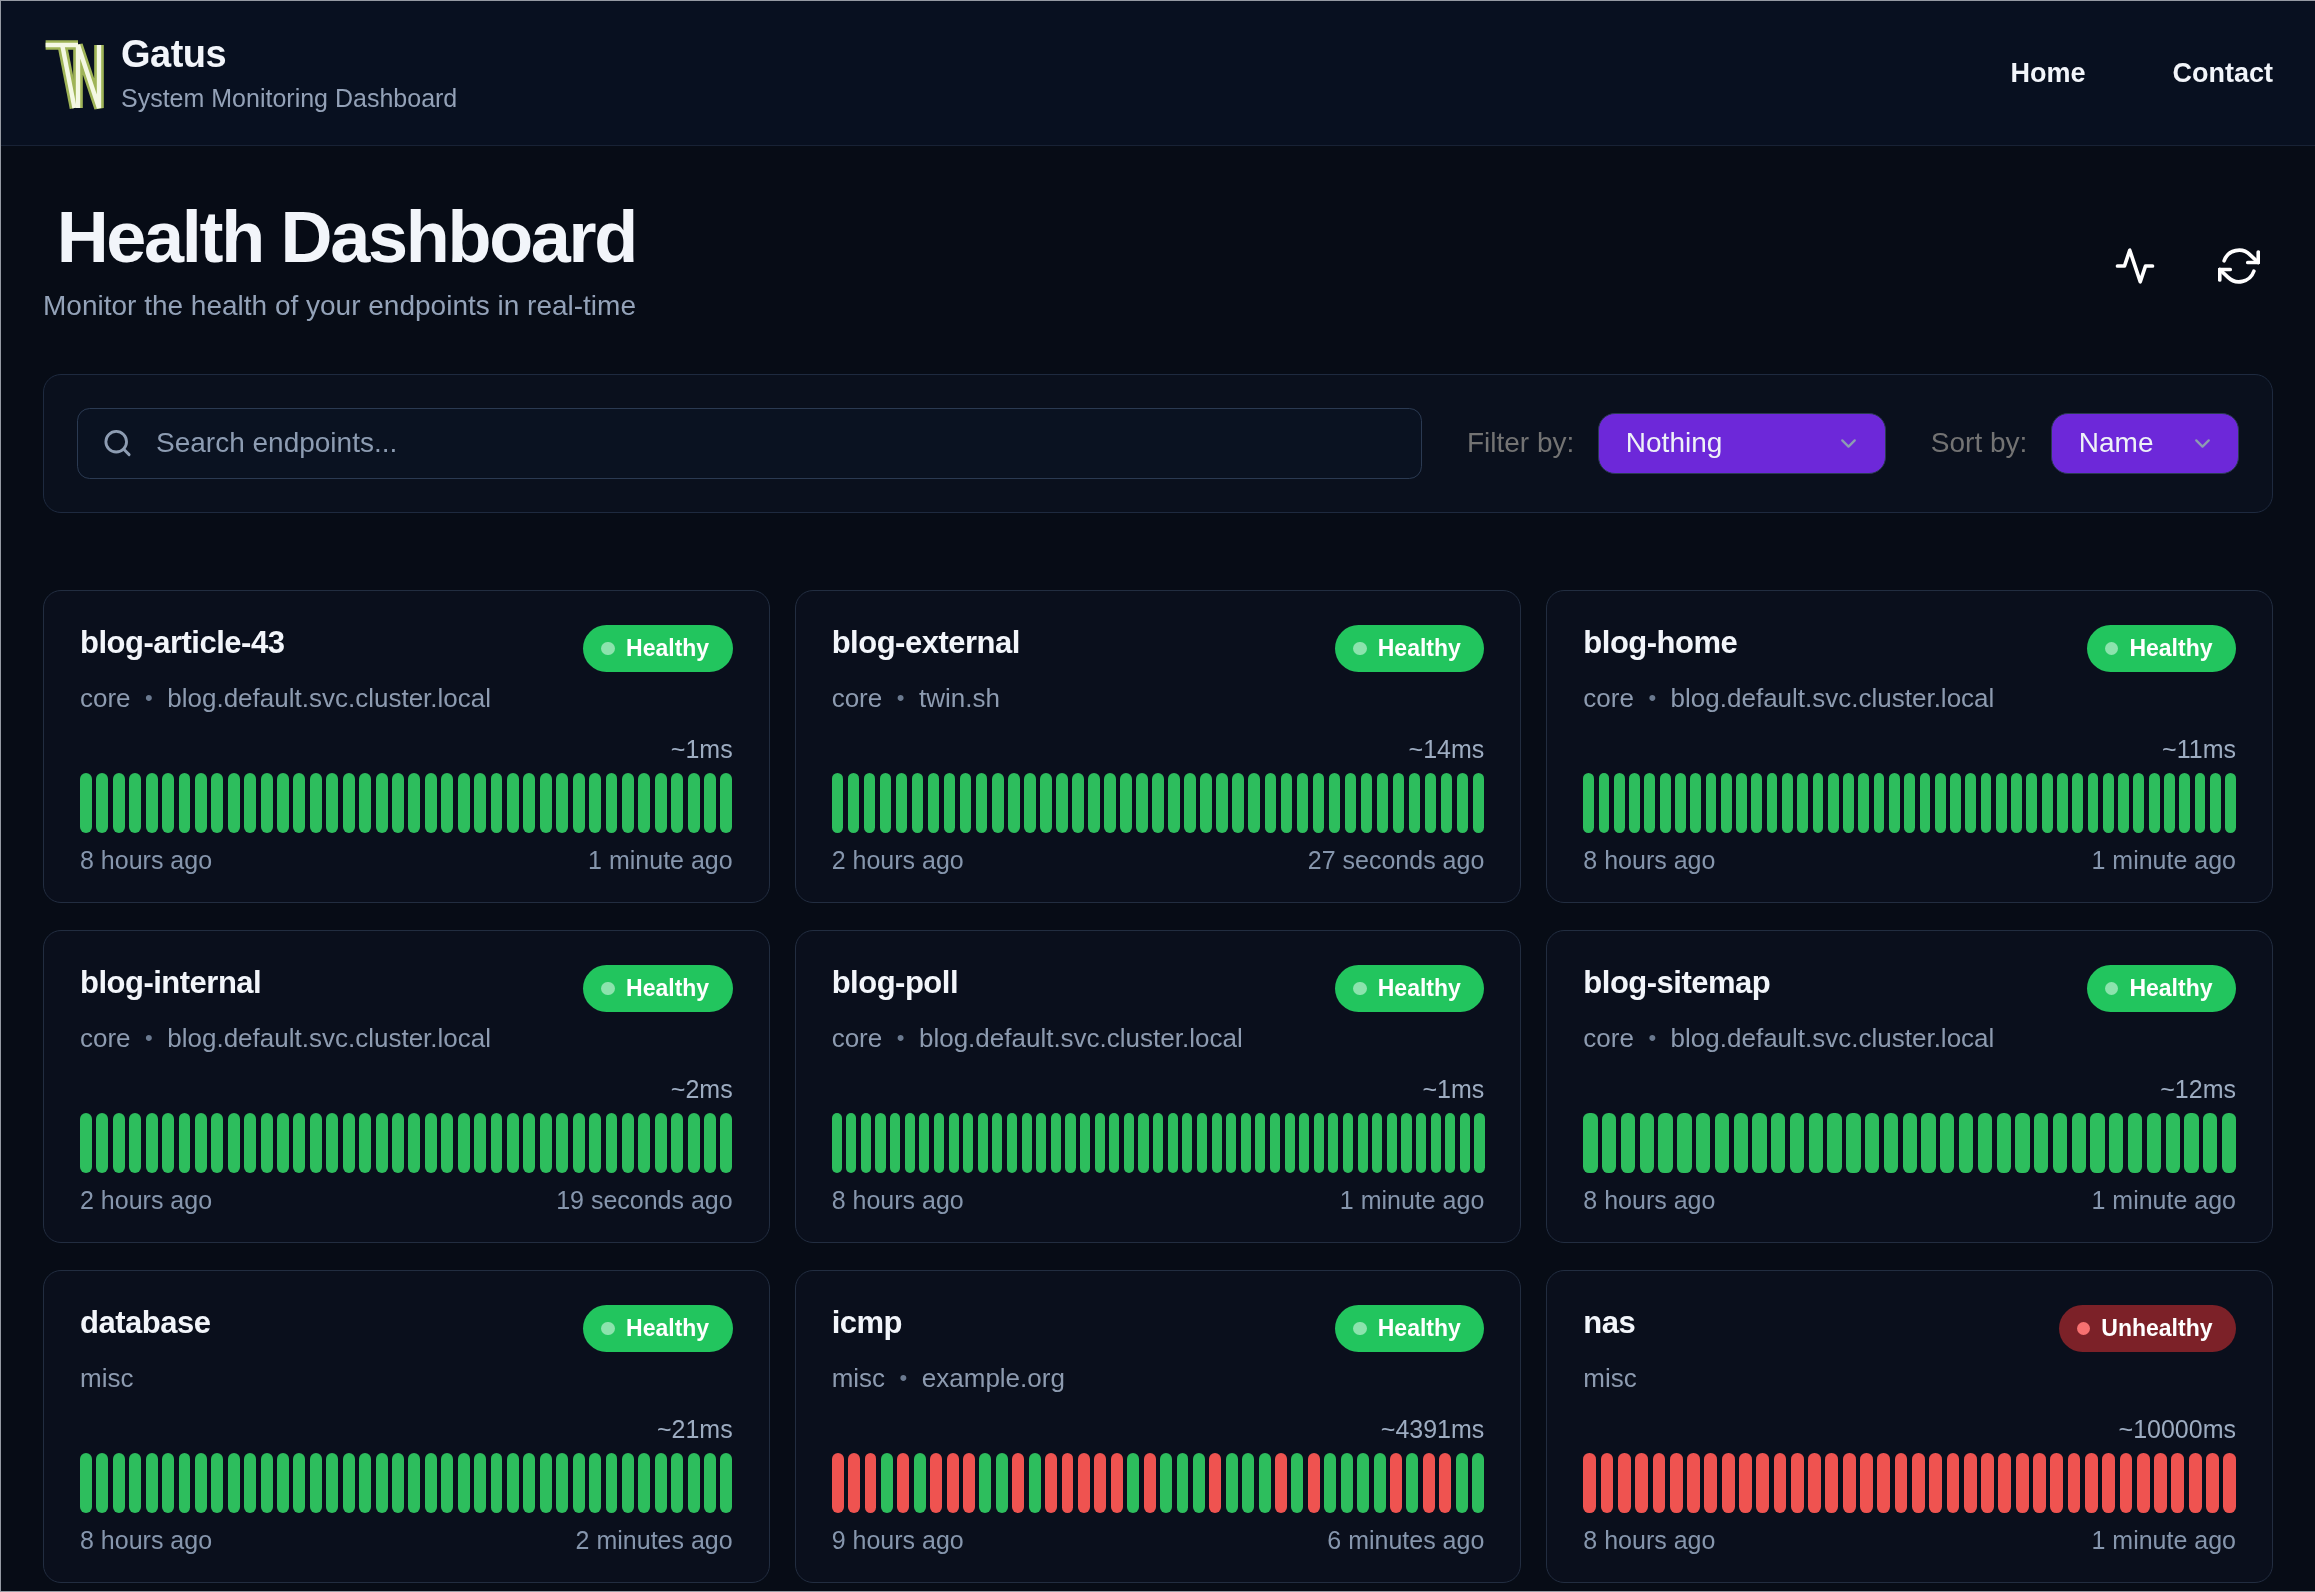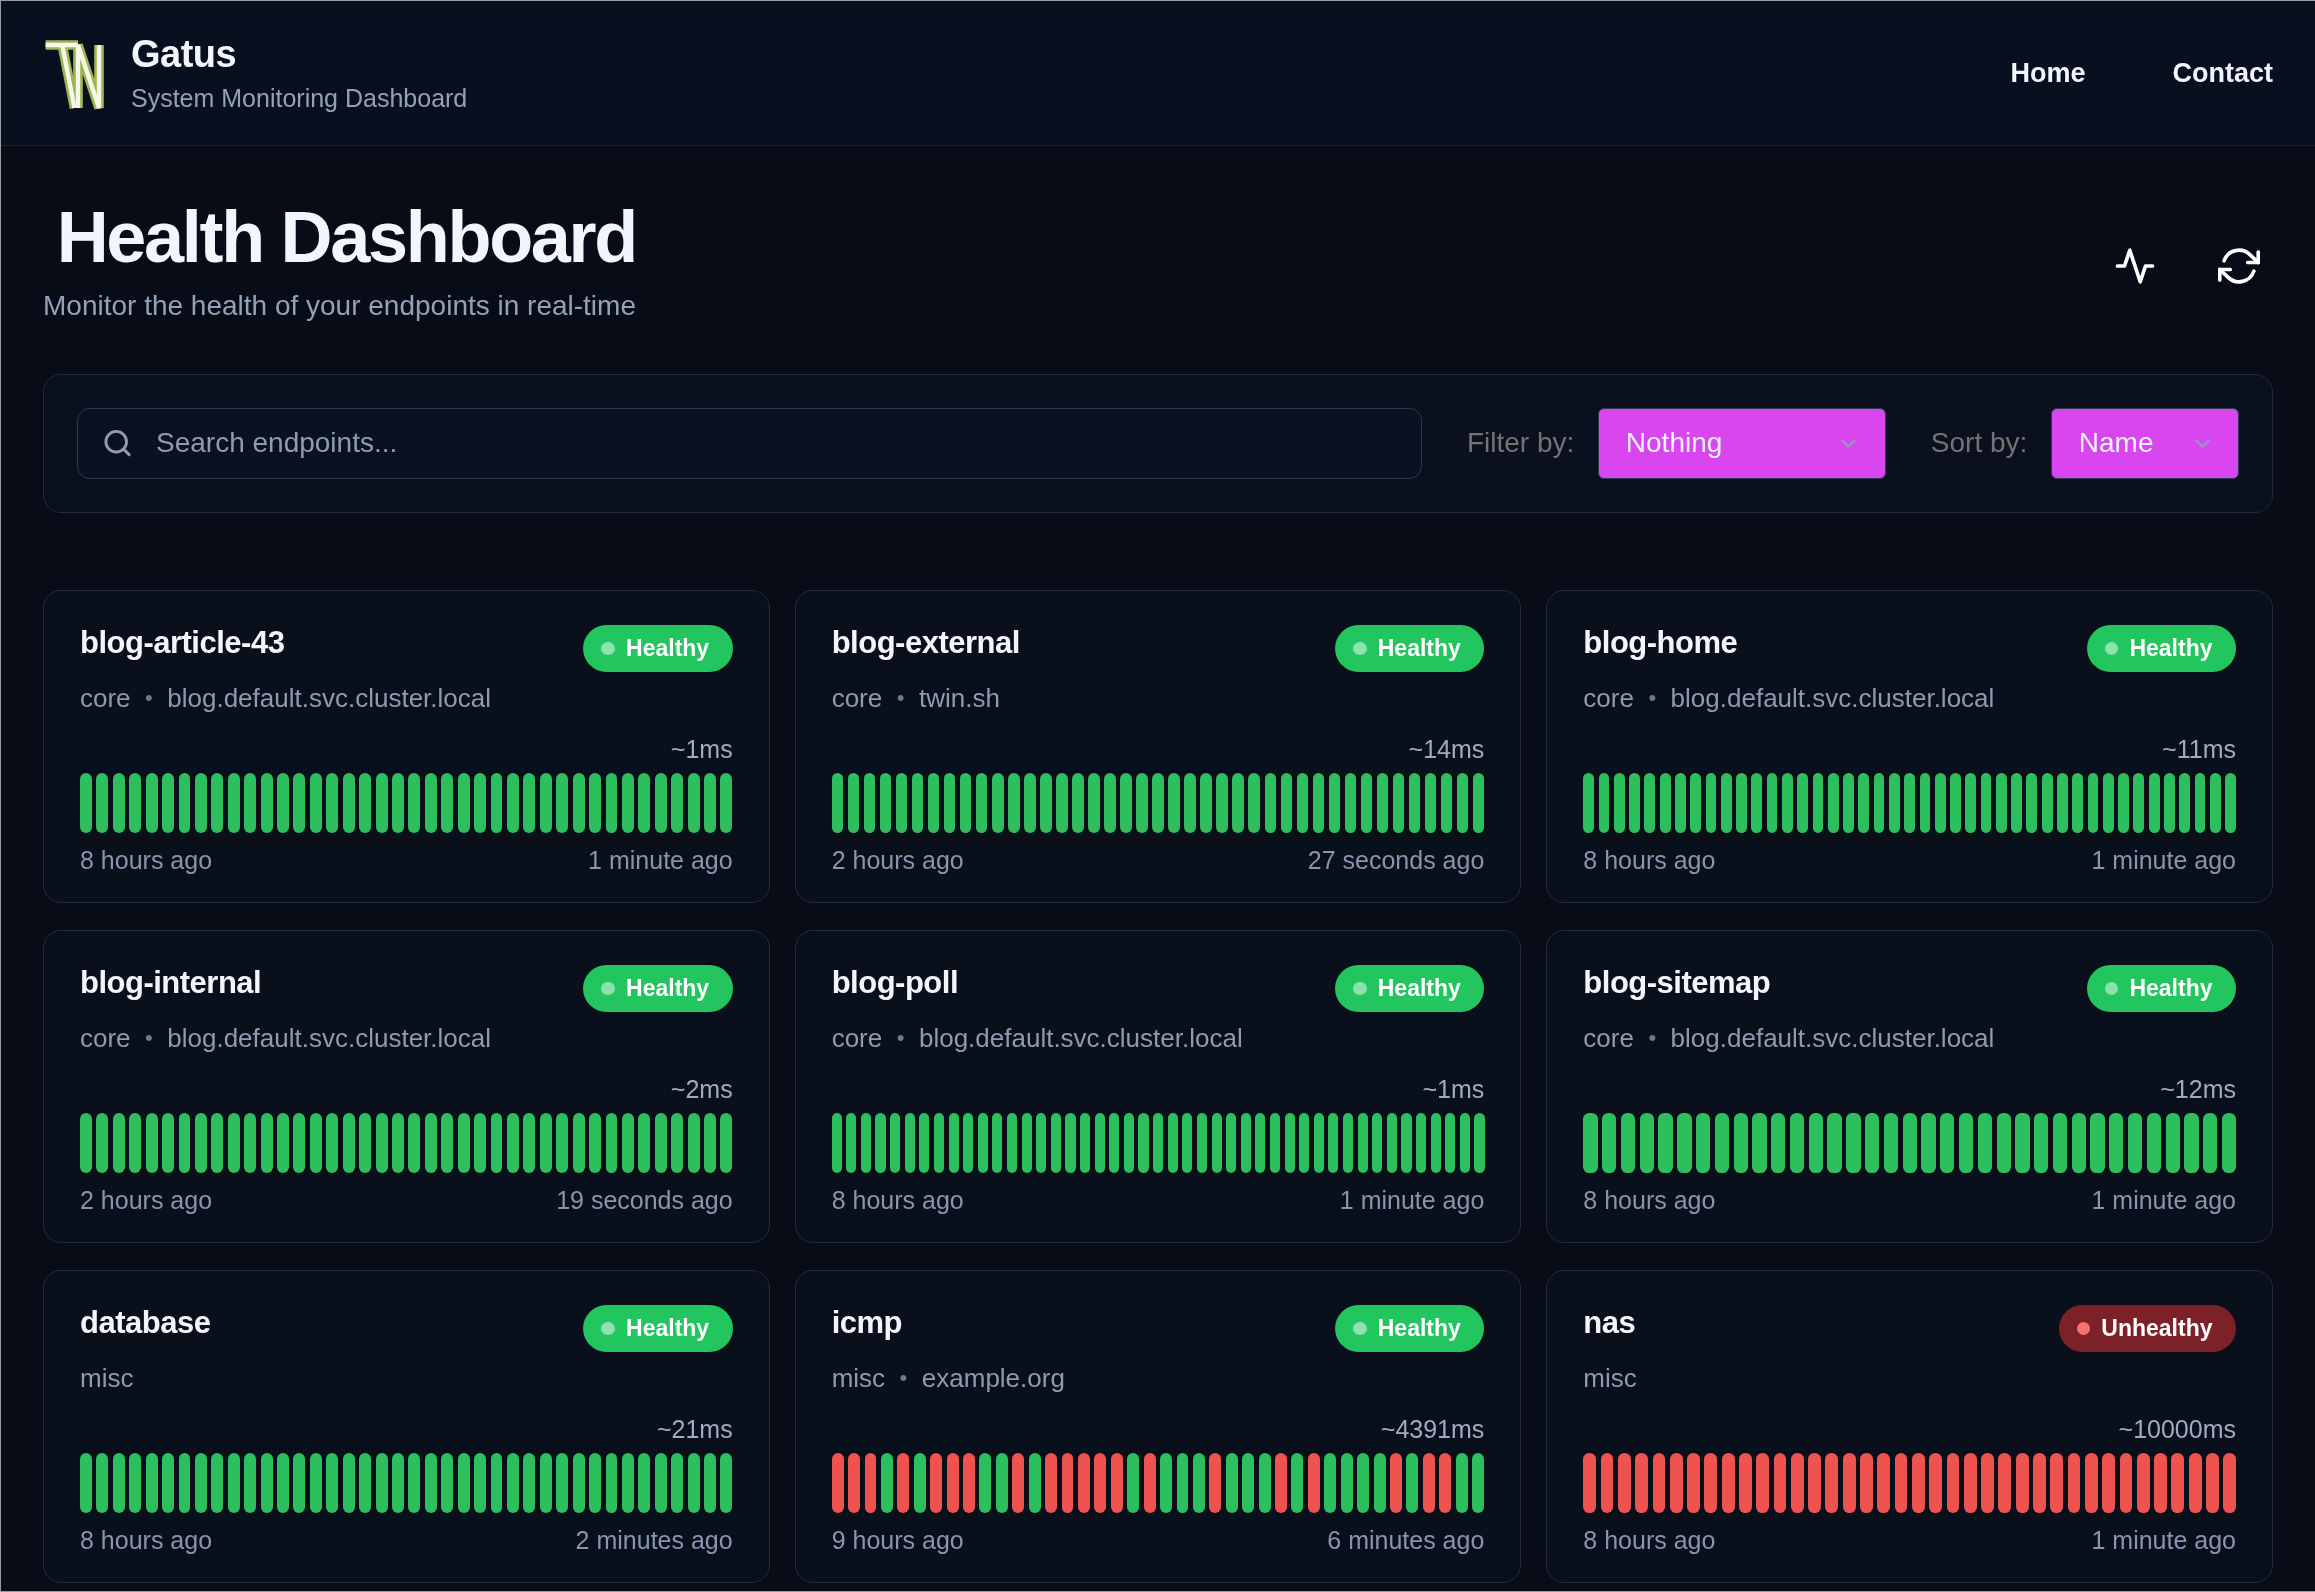--- a/index.html
+++ b/index.html
@@ -18,21 +18,21 @@
     --dot-unhealthy:#f87171;
   }
 
   
   .topnav {
     height:145px; padding:0 42px;
     display:flex; align-items:center;
     border-bottom:0.9px solid #182235;
     background:#081020;
   }
-  .brand { display:flex; align-items:center; gap:25px; }
+  .brand { display:flex; align-items:center; gap:15px; }
   .brand-text .brand-title { font-size:38px; font-weight:700; letter-spacing:-0.5px; }
   .brand-text .brand-sub { font-size:25px; color:#93a1b7; margin-top:7.2px; font-weight:400; }
   .nav-links { margin-left:auto; display:flex; gap:87px; }
   .nav-links a { color:#f2f5fa; text-decoration:none; font-size:27px; font-weight:600; cursor:pointer; }
 
   
   .page-header { margin:52px 42px 0; display:flex; align-items:flex-start; }
   .page-header h1 { font-size:72px; font-weight:800; letter-spacing:-2.3px; line-height:1.1;text-align:right; }
   .page-header .page-sub { font-size:28px; color:#93a2b8; margin-top:12.7px; }
   .header-icons { margin-left:auto; display:flex; gap:62px; margin-top:47px; margin-right:12.7px; }
@@ -53,21 +53,21 @@
   .search-box input {
     width:100%; height:71px;
     background:#0a1221; border:0.9px solid #2b3a52; border-radius:12.7px;
     padding:0 27px 0 78px; font-size:28px; color:#e6ecf4; outline:none;
     font-family:inherit;
   }
   .search-box input::placeholder { color:#8d9cb2; }
   .filter-group { display:flex; align-items:center; gap:23.5px; }
   .filter-label { font-size:28px; color:#737373; white-space:nowrap; }
   .select {
-    height:71px; border:0.9px solid #2b3a52; border-radius:6px; background:#d946ef;
+    height:61px; border:0.9px solid #2b3a52; border-radius:17px; background:#6d28d9;
     display:flex; align-items:center; justify-content:space-between;
     padding:0 23.5px 0 27px; cursor:pointer; gap:36px;
   }
   .select .select-value { font-size:28px; color:#eef2f7; font-weight:500; }
   .select svg { width:25px; height:25px; stroke:#8d9cb2; fill:none; stroke-width:2.2; stroke-linecap:round; stroke-linejoin:round; }
   .select.filter { min-width:288px; }
   .select.sort { min-width:183px; }
 
   
   .grid {

